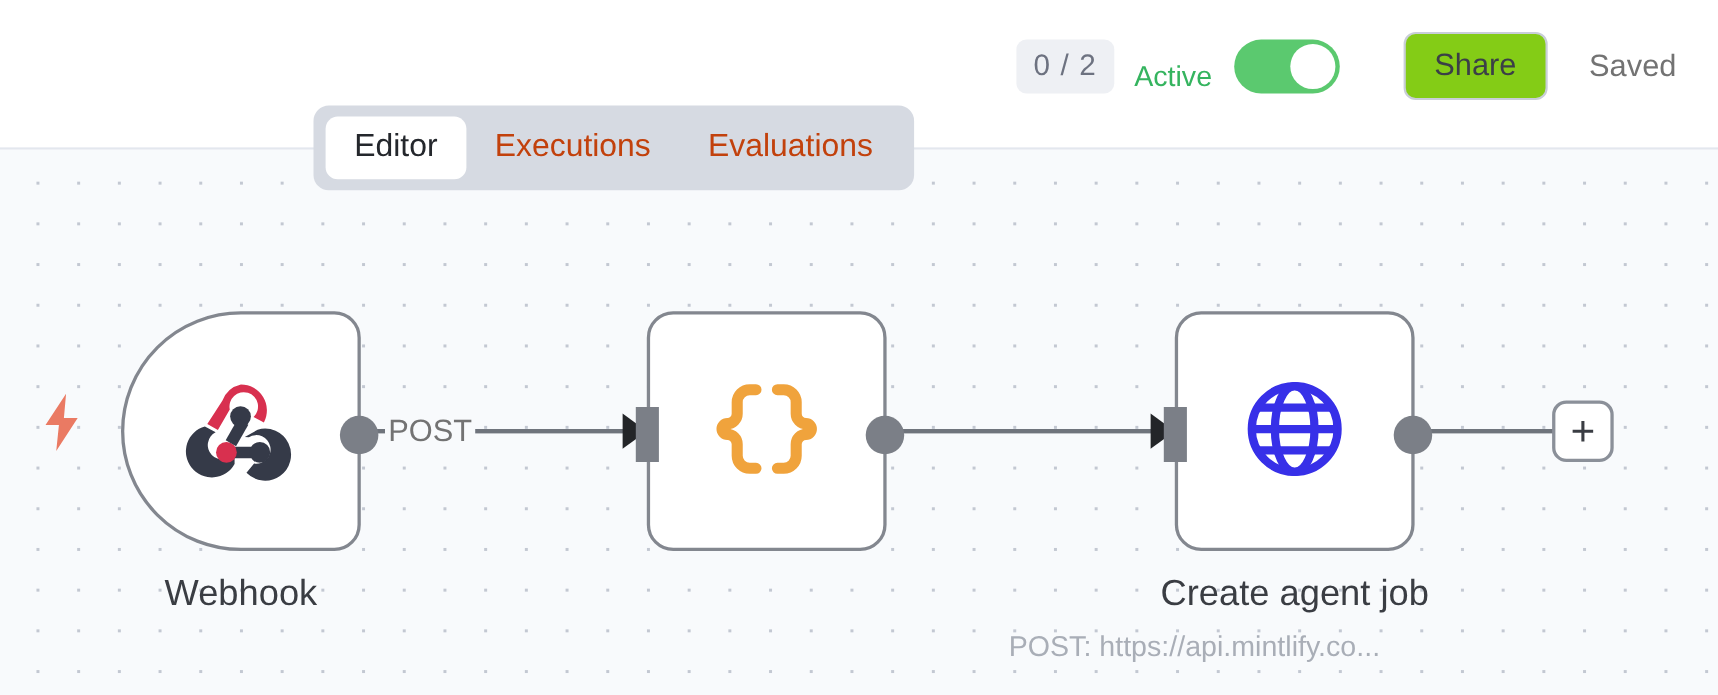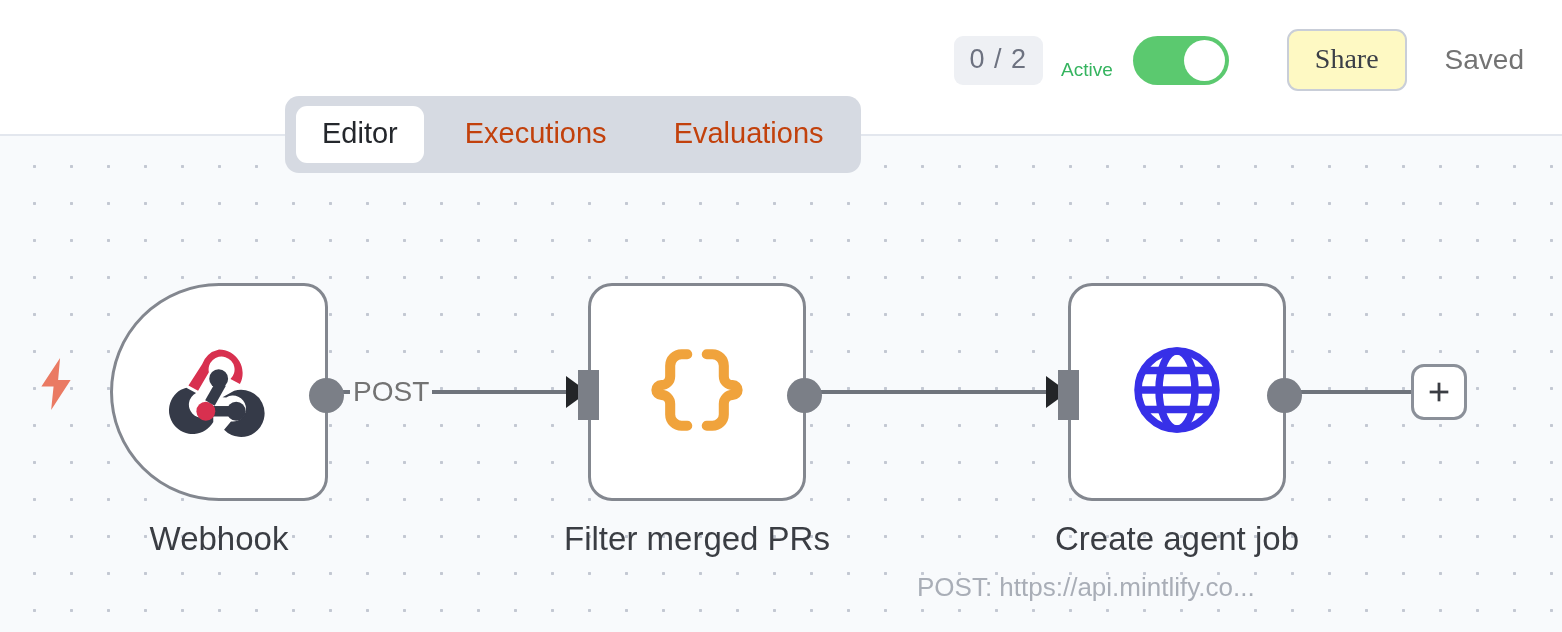--- a/index.html
+++ b/index.html
@@ -37,21 +37,21 @@
     color: #6d7280;
     font-size: 27px;
     letter-spacing: 1px;
     border-radius: 9px;
     padding: 10px 16px 12px 16px;
     line-height: 1;
     margin-right: 18px;
   }
   .active-label {
     color: #35b45f;
-    font-size: 19px;
+    font-size: 26px;
     margin-right: 20px;
     line-height: 1;
     margin-top: 18px;
   }
   .toggle {
     width: 96px; height: 49px;
     border-radius: 25px;
     background: #5bc96f;
     position: relative;
     margin-right: 58px;
@@ -60,46 +60,45 @@
   .toggle .knob {
     position: absolute;
     right: 4px; top: 4px;
     width: 41px; height: 41px;
     border-radius: 50%;
     background: #ffffff;
   }
   .share-btn {
     border: 2px solid #c9ced8;
     border-radius: 11px;
-    background: #fef9c3;
+    background: #84cc16;
     color: #3b3f47;
     font-size: 28px;
     padding: 14px 26px 16px 26px;
     line-height: 1;
     margin-right: 38px;
     cursor: pointer;
-    font-family: Liberation Serif, serif;
+    font-family: Liberation Sans, sans-serif;
   }
   .saved-label {
     color: #737373;
     font-size: 28px;
     line-height: 1;
   }
 
   
   .tabs {
     position: absolute;
     left: 285px; top: 96px;
     display: flex;
     align-items: flex-start;
     background: #d6dae2;
     border-radius: 14px;
     padding: 10px 11px;
     z-index: 6;
-    gap: 15px;
   }
   .tab {
     font-size: 29px;
     color: #c2410c;
     padding: 13px 26px 15px 26px;
     border-radius: 11px;
     line-height: 1;
     cursor: pointer;
     white-space: nowrap;
   }
@@ -275,21 +274,20 @@
     <div class="node" style="left:588px; top:147px;">
       <span>
         <svg width="104" height="104" viewBox="0 0 64 64" aria-hidden="true">
           <path d="M26 10 h-3.5 a7 7 0 0 0 -7 7 v6.5 a5.5 5.5 0 0 1 -5.5 5.5 a1 1 0 0 0 0 6 a5.5 5.5 0 0 1 5.5 5.5 v6.5 a7 7 0 0 0 7 7 h3.5" fill="none" stroke="#f0a33c" stroke-width="6.2" stroke-linecap="round"></path>
           <path d="M38 10 h3.5 a7 7 0 0 1 7 7 v6.5 a5.5 5.5 0 0 0 5.5 5.5 a1 1 0 0 1 0 6 a5.5 5.5 0 0 0 -5.5 5.5 v6.5 a7 7 0 0 1 -7 7 h-3.5" fill="none" stroke="#f0a33c" stroke-width="6.2" stroke-linecap="round"></path>
         </svg>
       </span>
       <div class="port-in" style="left:-13px; top:84px;"></div>
       <div class="port-out" style="right:-19px; top:92px;"></div>
     </div>
-    <div class="node-label" style="left:467px; top:385px;">Filter merged PRs</div>
 
     <div class="node" style="left:1068px; top:147px;">
       <span>
         <svg width="96" height="96" viewBox="0 0 64 64" aria-hidden="true">
           <circle cx="32" cy="32" r="26" fill="none" stroke="#3730e8" stroke-width="5"></circle>
           <ellipse cx="32" cy="32" rx="12" ry="26" fill="none" stroke="#3730e8" stroke-width="5"></ellipse>
           <line x1="6" y1="32" x2="58" y2="32" stroke="#3730e8" stroke-width="5"></line>
           <line x1="10.5" y1="19" x2="53.5" y2="19" stroke="#3730e8" stroke-width="5"></line>
           <line x1="10.5" y1="45" x2="53.5" y2="45" stroke="#3730e8" stroke-width="5"></line>
         </svg>

